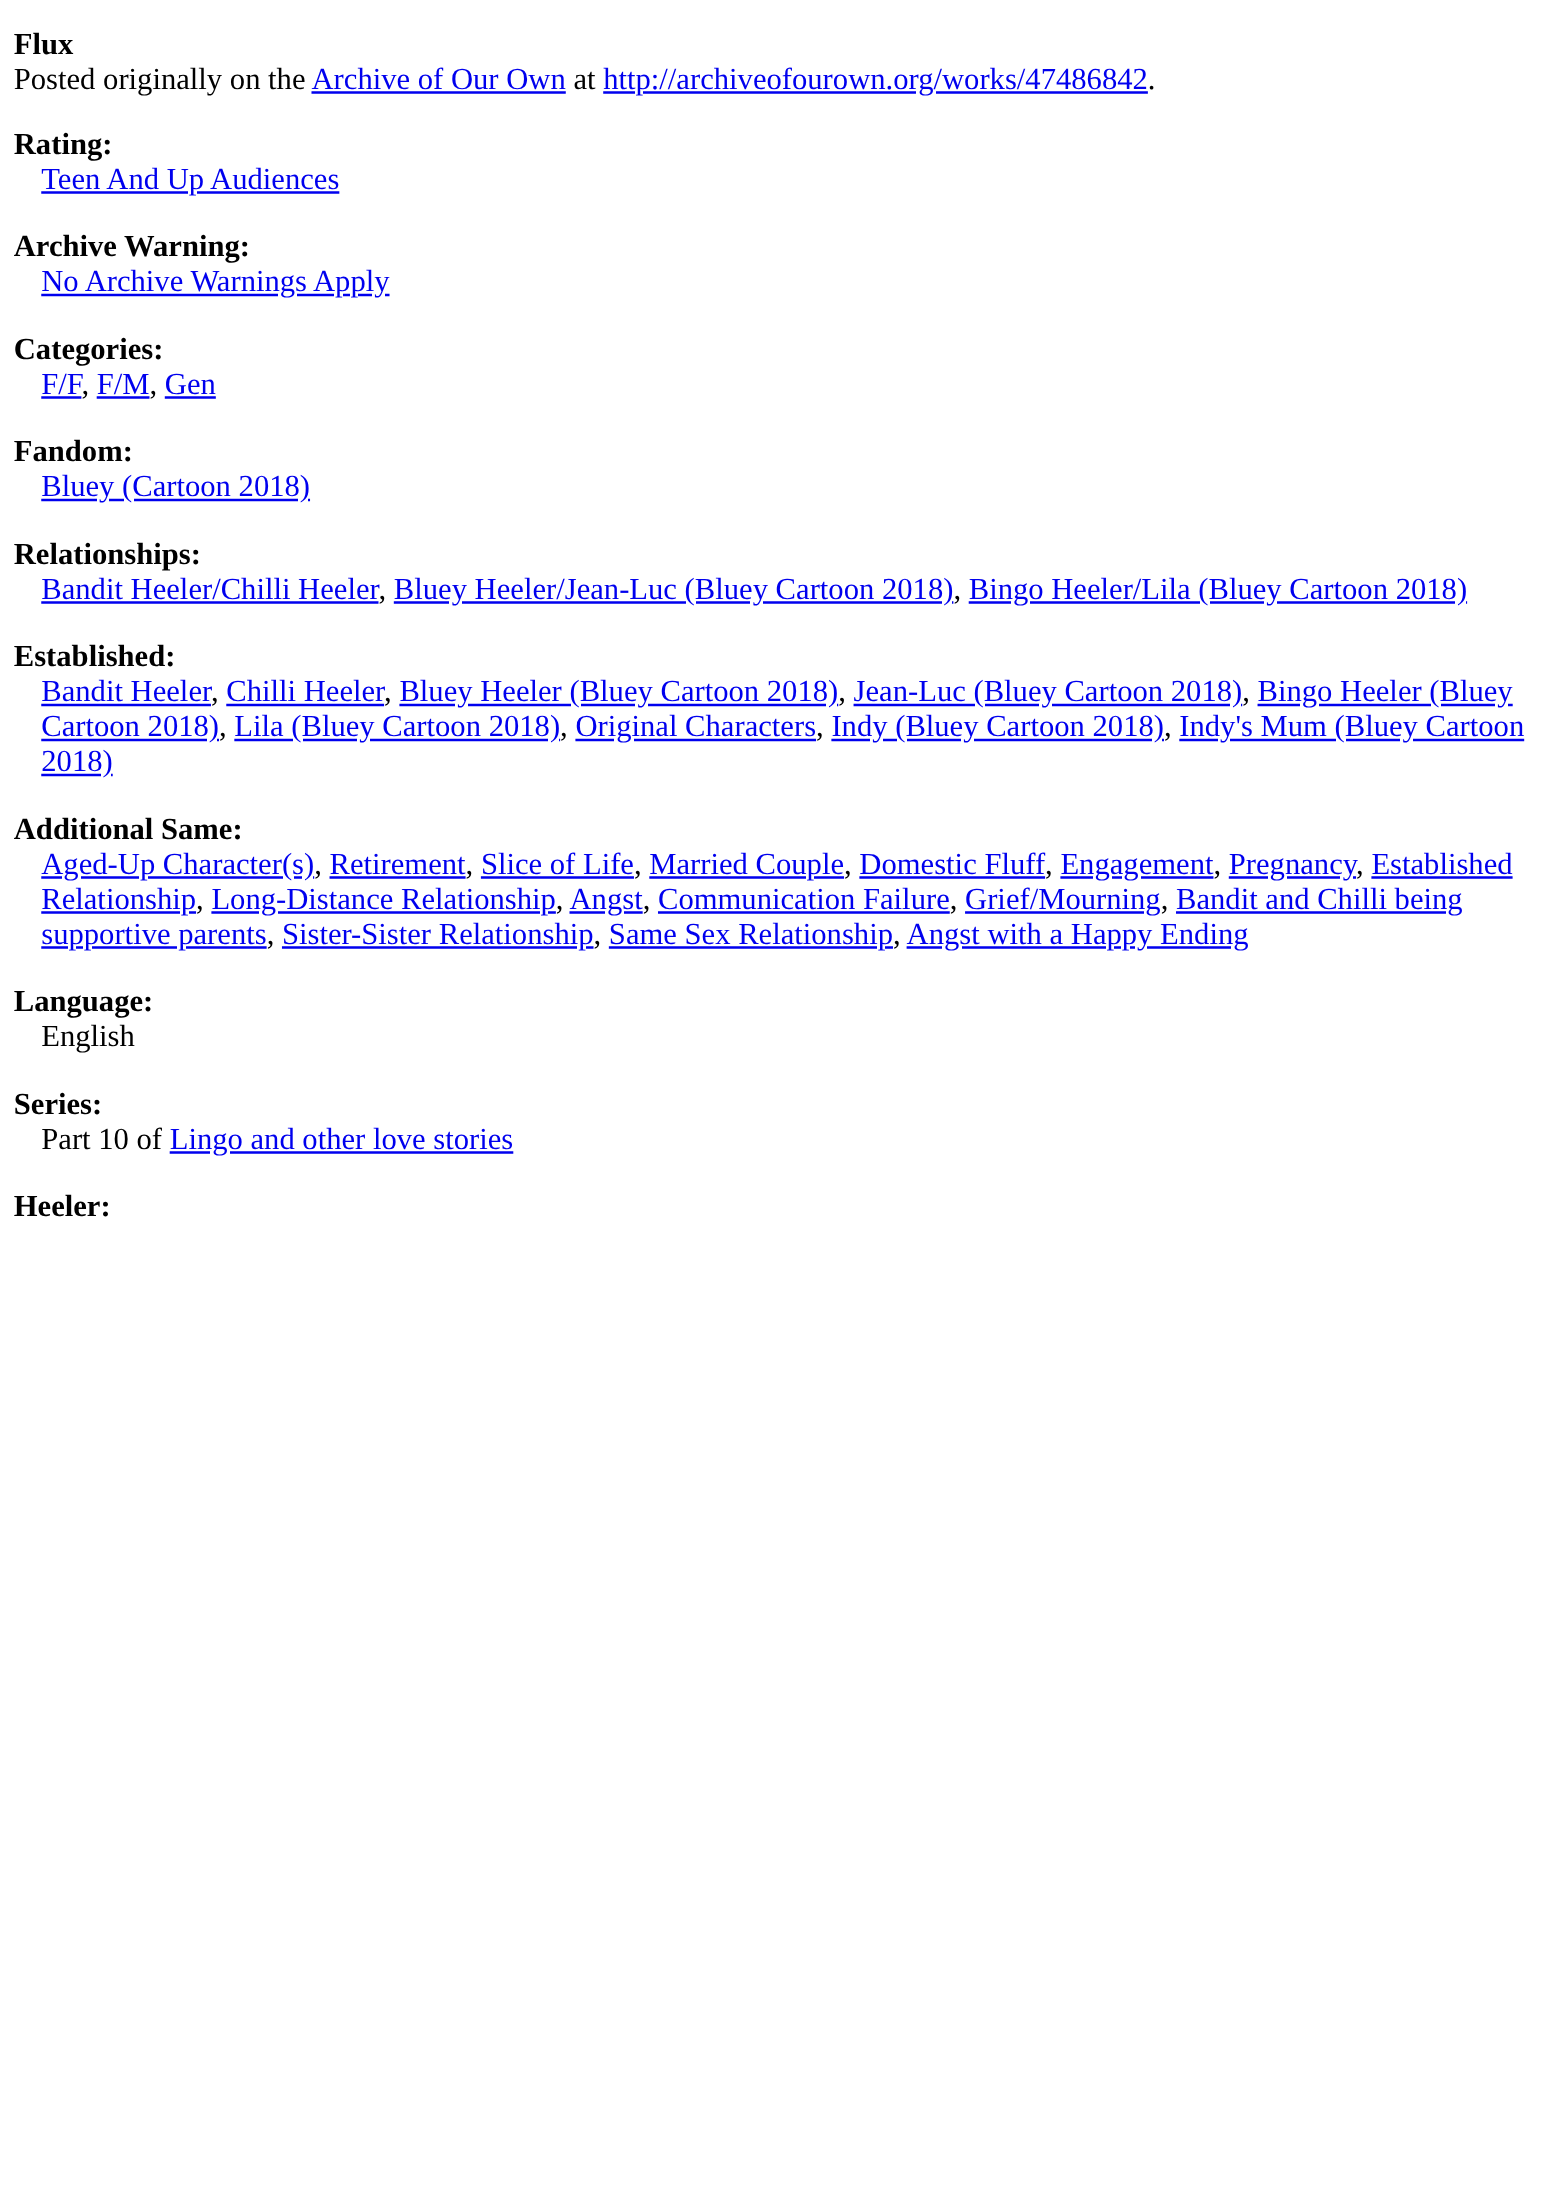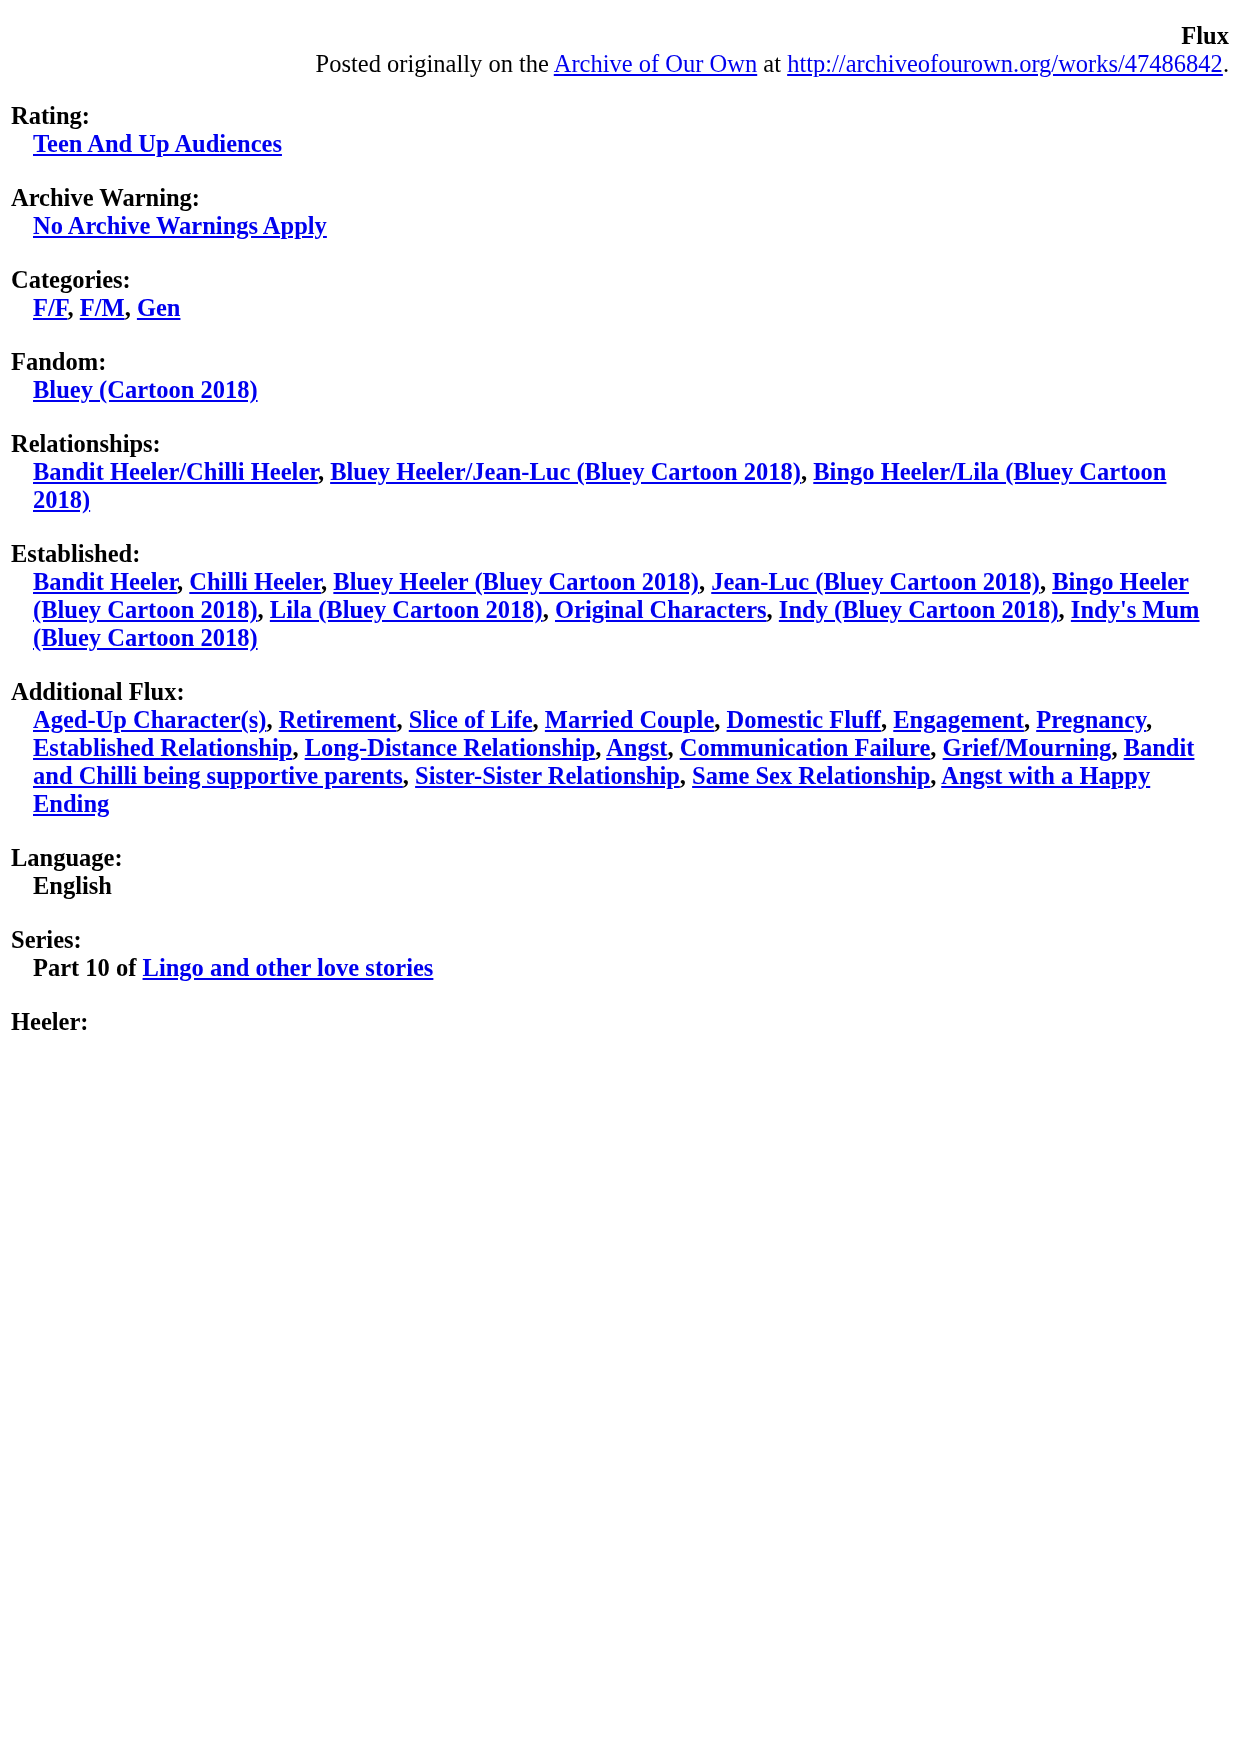--- a/index.html
+++ b/index.html
@@ -12,26 +12,26 @@
     background: var(--bg);
     color: var(--text);
     font-family: "Liberation Serif", "DejaVu Serif", serif;
     font-size: 24.5px;
     line-height: 28px;
     padding: 22px 11px 0 11px;
     overflow: hidden;
   }
   .message {
     margin: 0 0 24px 0;
-    text-align: right;
+    text-align: left;
   }
   .message b { font-weight: bold; }
   .section { margin: 0 0 26px 0; }
   .dt { font-weight: bold; }
-  .dd { margin-left: 22px; font-weight: bold; }
+  .dd { margin-left: 22px; }
   a {
     color: var(--link);
     text-decoration: underline;
     cursor: pointer;
   }
 </style>
 </head>
 <body>
 
 <div class="page">
@@ -66,21 +66,21 @@
       <div class="dt">Relationships:</div>
       <div class="dd"><a href="#">Bandit Heeler/Chilli Heeler</a>, <a href="#">Bluey Heeler/Jean-Luc (Bluey Cartoon 2018)</a>, <a href="#">Bingo Heeler/Lila (Bluey Cartoon 2018)</a></div>
     </div>
 
     <div class="section">
       <div class="dt">Established:</div>
       <div class="dd"><a href="#">Bandit Heeler</a>, <a href="#">Chilli Heeler</a>, <a href="#">Bluey Heeler (Bluey Cartoon 2018)</a>, <a href="#">Jean-Luc (Bluey Cartoon 2018)</a>, <a href="#">Bingo Heeler (Bluey Cartoon 2018)</a>, <a href="#">Lila (Bluey Cartoon 2018)</a>, <a href="#">Original Characters</a>, <a href="#">Indy (Bluey Cartoon 2018)</a>, <a href="#">Indy's Mum (Bluey Cartoon 2018)</a></div>
     </div>
 
     <div class="section">
-      <div class="dt">Additional Flux:</div>
+      <div class="dt">Additional Same:</div>
       <div class="dd"><a href="#">Aged-Up Character(s)</a>, <a href="#">Retirement</a>, <a href="#">Slice of Life</a>, <a href="#">Married Couple</a>, <a href="#">Domestic Fluff</a>, <a href="#">Engagement</a>, <a href="#">Pregnancy</a>, <a href="#">Established Relationship</a>, <a href="#">Long-Distance Relationship</a>, <a href="#">Angst</a>, <a href="#">Communication Failure</a>, <a href="#">Grief/Mourning</a>, <a href="#">Bandit and Chilli being supportive parents</a>, <a href="#">Sister-Sister Relationship</a>, <a href="#">Same Sex Relationship</a>, <a href="#">Angst with a Happy Ending</a></div>
     </div>
 
     <div class="section">
       <div class="dt">Language:</div>
       <div class="dd">English</div>
     </div>
 
     <div class="section">
       <div class="dt">Series:</div>

